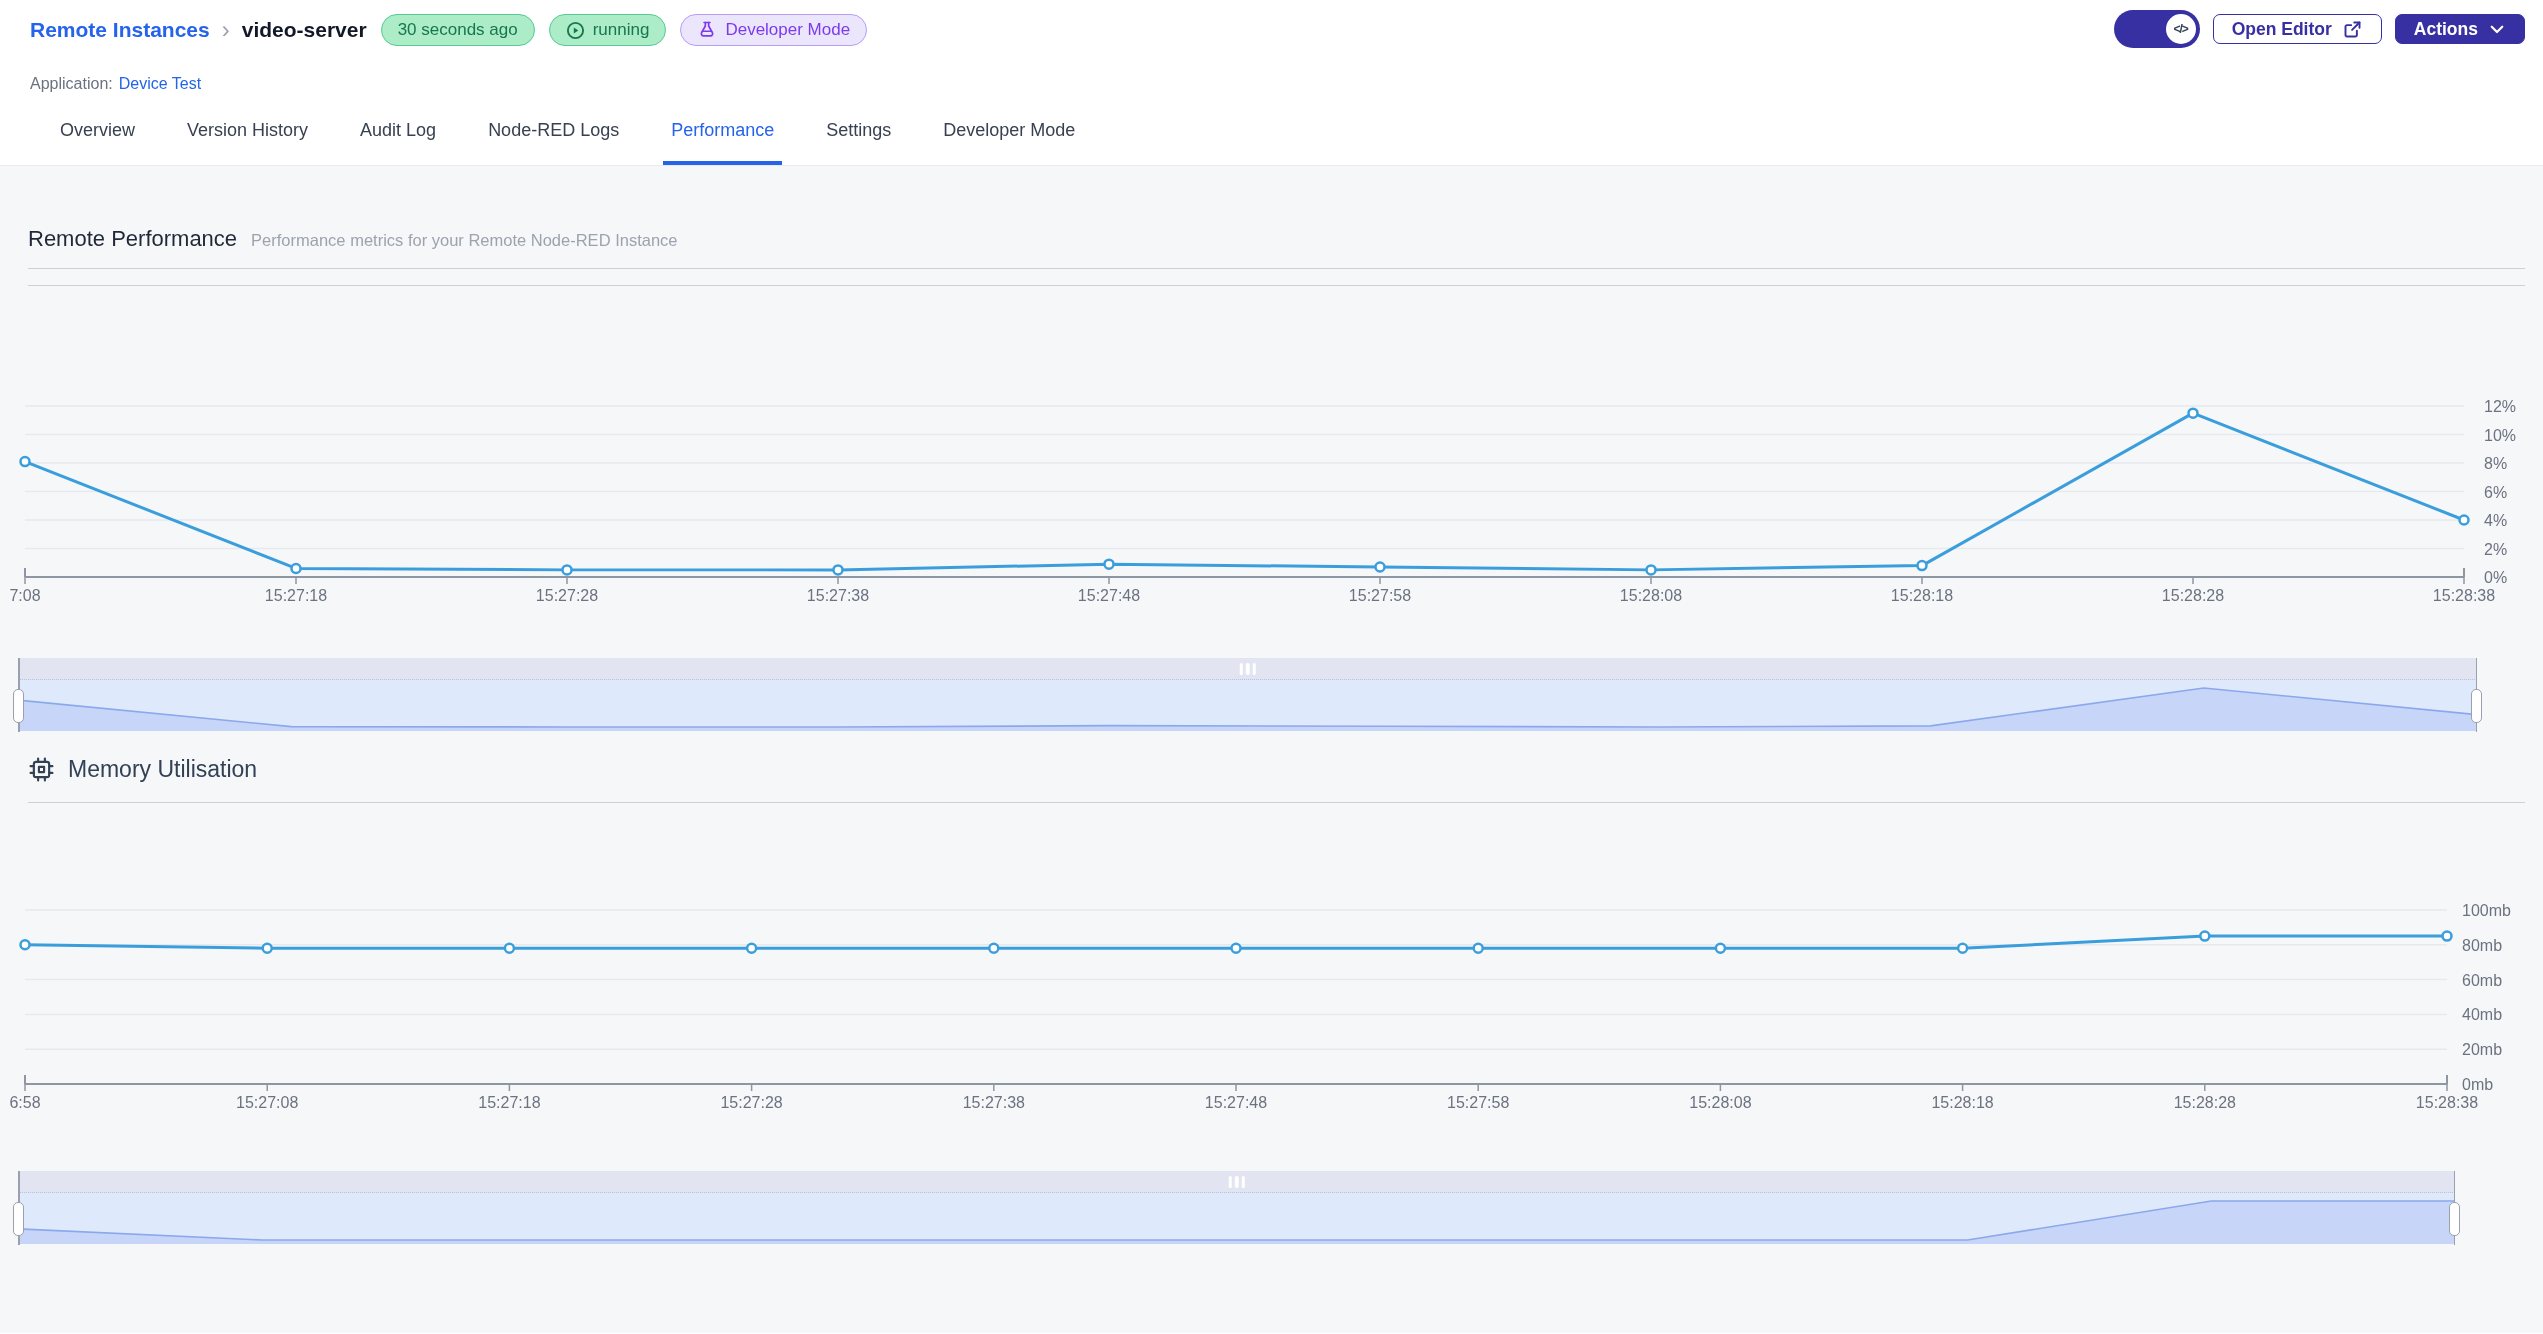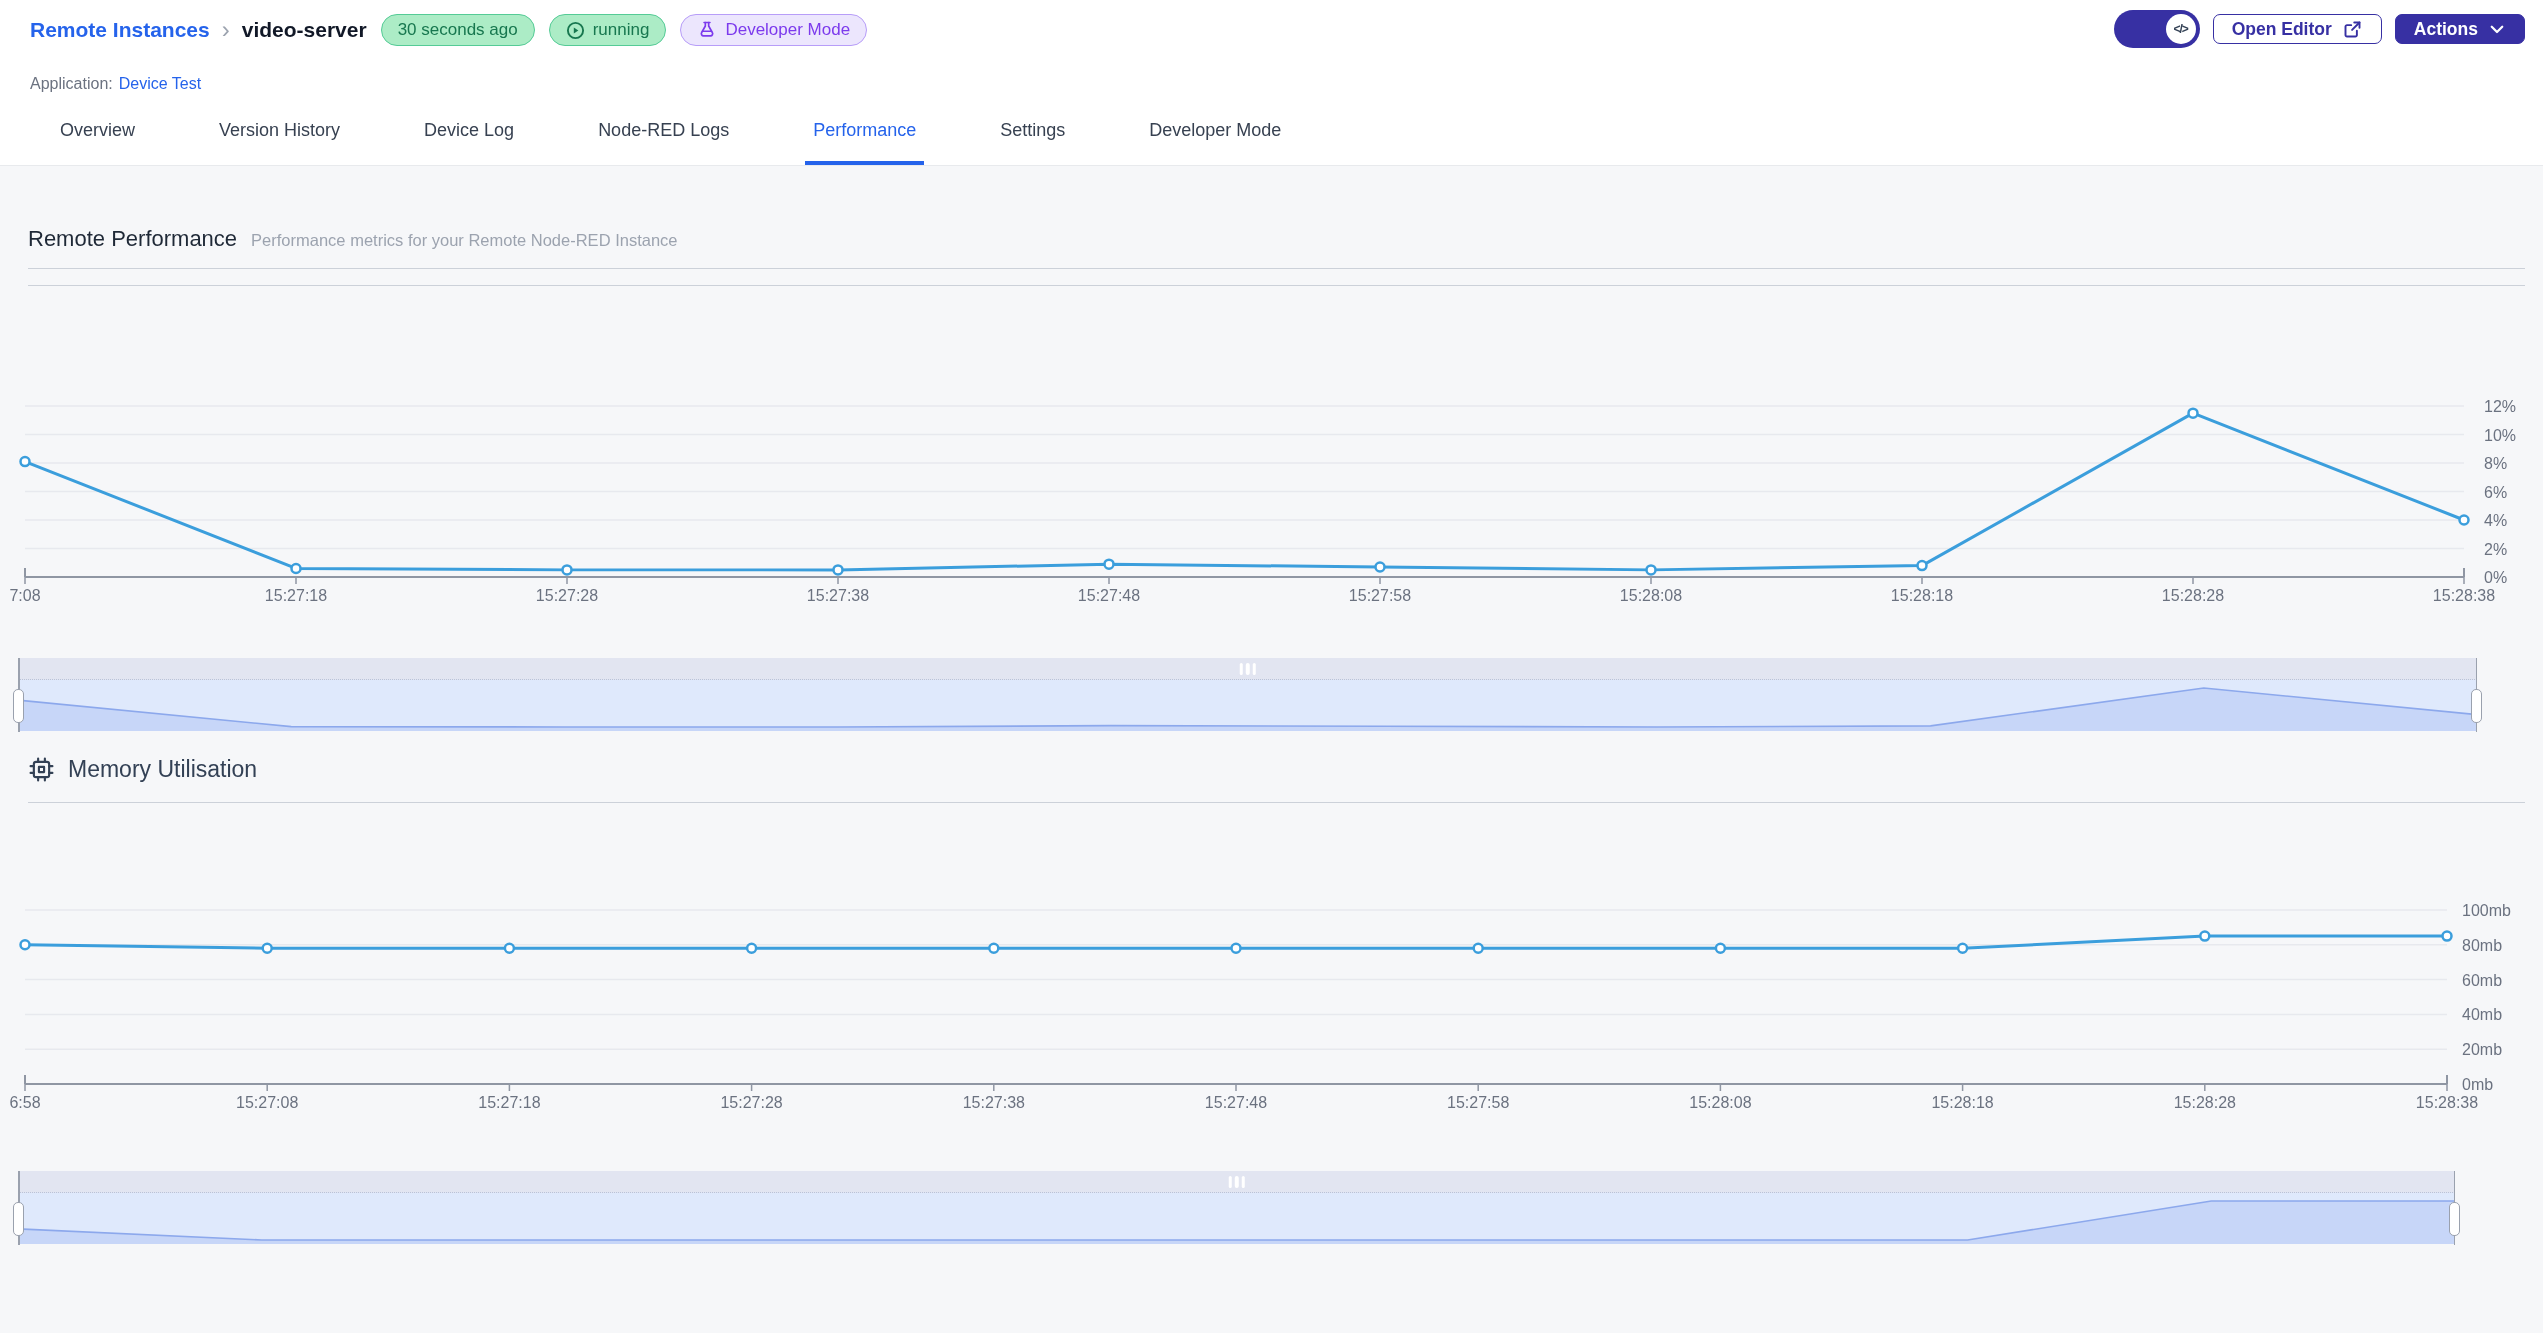--- a/index.html
+++ b/index.html
@@ -25,21 +25,21 @@
   .app-row{margin-top:29px;font-size:16px;color:#6b7280;}
   .app-row a{color:var(--link-blue);text-decoration:none;margin-left:6px;cursor:pointer;}
   .header-actions{position:absolute;right:18px;top:10px;display:flex;align-items:center;gap:13px;}
   .toggle{width:86px;height:38px;border-radius:19px;background:var(--brand-indigo);position:relative;cursor:pointer;flex:none;}
   .toggle-knob{position:absolute;right:4px;top:4px;width:30px;height:30px;border-radius:50%;background:#fff;display:flex;align-items:center;justify-content:center;font-size:12px;font-weight:700;color:#334155;letter-spacing:-1px;}
   .btn{display:inline-flex;align-items:center;gap:10px;height:30px;padding:0 18px;border-radius:7px;font-size:17.5px;font-weight:700;cursor:pointer;font-family:inherit;}
   .btn-outline{background:#fff;border:1.5px solid var(--brand-indigo);color:var(--brand-indigo);}
   .btn-solid{background:var(--brand-indigo);border:1.5px solid var(--brand-indigo);color:#fff;}
 
   
-  .tabbar{display:flex;align-items:stretch;gap:68px;padding:0 0 0 52px;height:66px;background:#fff;border-bottom:1px solid #e8eaed;}
+  .tabbar{display:flex;align-items:stretch;gap:36px;padding:0 0 0 52px;height:66px;background:#fff;border-bottom:1px solid #e8eaed;}
   .tab{display:flex;align-items:center;font-size:18px;color:#374151;padding:0 8px;cursor:pointer;border-bottom:4px solid transparent;}
   .tab.active{color:var(--active-tab-blue);border-bottom-color:var(--active-tab-blue);}
 
   
   .content{background:#f6f7f9;height:1167px;}
   .page-head{padding:60px 28px 0 28px;display:flex;align-items:baseline;gap:14px;}
   .page-title{font-size:22px;color:#1f2937;}
   .page-subtitle{font-size:16.5px;color:#9ca3af;}
   .divider{height:1px;background:#ccd1d9;margin:16px 18px 0 28px;}
   .section-head{margin:26px 0 0 28px;height:34px;display:flex;align-items:center;gap:13px;}
@@ -123,21 +123,21 @@
         <svg width="18" height="18" viewBox="0 0 24 24" fill="none" stroke="currentColor" stroke-width="3" stroke-linecap="round" stroke-linejoin="round">
           <polyline points="5 9 12 16 19 9"></polyline>
         </svg>
       </button>
     </div>
   </header>
 
   <nav class="tabbar">
     <span class="tab">Overview</span>
     <span class="tab">Version History</span>
-    <span class="tab">Device Log</span>
+    <span class="tab">Audit Log</span>
     <span class="tab">Node-RED Logs</span>
     <span class="tab active">Performance</span>
     <span class="tab">Settings</span>
     <span class="tab">Developer Mode</span>
   </nav>
 
   <main class="content">
 
     <div class="page-head">
       <span class="page-title">Remote Performance</span>

